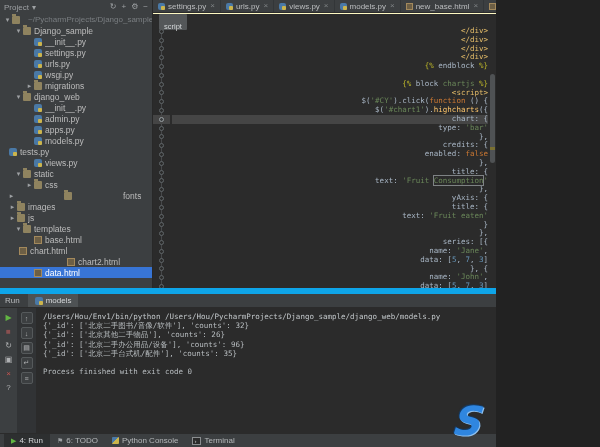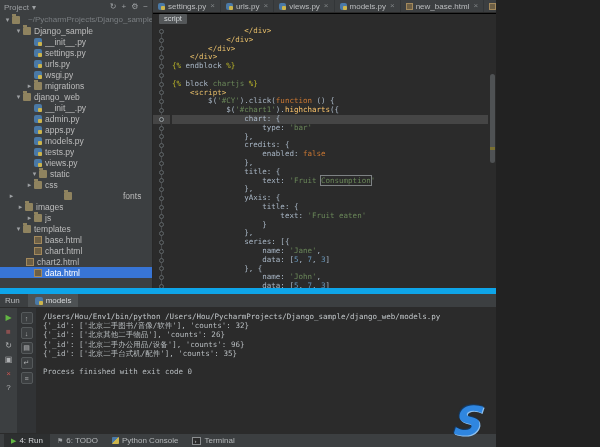--- a/index.html
+++ b/index.html
@@ -1,16 +1,16 @@
 <!DOCTYPE html>
 <html><head>
 <meta charset="utf-8">
 <style>
   html,body{margin:0;padding:0;background:#222;}
-  #app{position:relative;width:496px;height:447px;background:#000000;overflow:hidden;
+  #app{position:relative;width:496px;height:447px;background:#fef9c3;overflow:hidden;
        font-family:"Liberation Sans",sans-serif;color:#bbbdbf;}
   #app *{box-sizing:border-box;}
 
   
   .proj{position:absolute;left:0;top:0;width:152px;height:288px;background:#3c3f41;overflow:hidden;}
   .proj-header{height:14px;display:flex;align-items:center;justify-content:space-between;
                padding:0 4px;font-size:8px;color:#9da0a3;background:#3c3f41;}
   .ph-title{display:flex;align-items:center;gap:3px;}
   .ph-icons{display:flex;gap:5px;}
   .ph-icons span{font-size:8px;color:#9da0a3;line-height:14px;}
@@ -33,31 +33,31 @@
           display:flex;overflow:hidden;border-bottom:1px solid #2b2b2b;}
   .tab{display:flex;align-items:center;padding:0 5px;border-right:1px solid #333638;
        color:#bbbdbf;font-size:8px;white-space:nowrap;flex:0 0 auto;}
   .tab.active{background:#4e5254;color:#d8dadc;}
   .tab .ticon{width:7px;height:7px;}
   .tab .close{margin-left:4px;color:#7f8385;font-size:8px;line-height:8px;}
 
   
   .editor{position:absolute;left:153px;top:14px;right:0;height:274px;background:#2b2b2b;overflow:hidden;}
   .chip{position:absolute;left:6px;top:0;z-index:3;background:#545759;color:#d3d6d8;
-        font-size:7.5px;height:10px;line-height:10px;padding:0 5px;border-radius:1px;}
+        font-size:7.5px;height:10px;line-height:10px;padding:8px 5px;border-radius:1px;}
   .gutter{position:absolute;left:0;top:13px;width:17px;bottom:0;}
   .gutter::before{content:"";position:absolute;left:8px;top:2px;bottom:2px;width:1px;background:#47494b;}
   .gut-slot{height:8.8px;display:flex;align-items:center;justify-content:center;position:relative;}
   .gut-dot{width:5px;height:5px;border:1px solid #606669;border-radius:50%;background:#2b2b2b;position:relative;z-index:1;}
   .gut-slot.cur{background:#454545;}
   .gut-slot.cur .gut-dot{border-color:#9aa0a3;background:#3c3f41;}
   .code{position:absolute;left:19px;top:13px;right:8px;bottom:0;
         font-family:"DejaVu Sans Mono",monospace;font-size:7.5px;line-height:8.8px;
         white-space:pre;color:#a9b7c6;}
-  .code-line{height:8.8px;}
+  .code-line{height:8.8px;text-align:right;}
   .code-line.cur{background:#454545;}
   .tok-txt{color:#a9b7c6;}
   .tok-tag{color:#e8bf6a;}
   .tok-brace{color:#bbb529;}
   .tok-kw{color:#cc7832;}
   .tok-str{color:#6a8759;}
   .tok-strbox{color:#6a8759;outline:1px solid #7e8284;}
   .tok-fn{color:#ffc66b;}
   .tok-num{color:#6897bb;}
   .scrollbar{position:absolute;right:0;top:13px;width:7px;bottom:0;background:#2b2b2b;}
@@ -171,71 +171,71 @@
         <div class="tree-row" style="padding-left: 25px;">
           <span class="arrow"></span>
           <span class="ticon py"></span>
           <span class="tlabel">apps.py</span>
         </div>
         <div class="tree-row" style="padding-left: 25px;">
           <span class="arrow"></span>
           <span class="ticon py"></span>
           <span class="tlabel">models.py</span>
         </div>
-        <div class="tree-row" style="padding-left: 25px;">
+        <div class="tree-row" style="">
           <span class="arrow"></span>
           <span class="ticon py"></span>
           <span class="tlabel">tests.py</span>
         </div>
         <div class="tree-row" style="padding-left: 25px;">
           <span class="arrow"></span>
           <span class="ticon py"></span>
           <span class="tlabel">views.py</span>
         </div>
-        <div class="tree-row" style="padding-left: 30px;">
+        <div class="tree-row" style="padding-left: 14px;">
           <span class="arrow">▾</span>
           <span class="ticon folder"></span>
           <span class="tlabel">static</span>
         </div>
         <div class="tree-row" style="padding-left: 25px;">
           <span class="arrow">▸</span>
           <span class="ticon folder"></span>
           <span class="tlabel">css</span>
         </div>
         <div class="tree-row" style="padding-left: 7px; gap: 48px;">
           <span class="arrow">▸</span>
           <span class="ticon folder"></span>
           <span class="tlabel">fonts</span>
         </div>
-        <div class="tree-row" style="padding-left: 16px;">
+        <div class="tree-row" style="padding-left: 8px;">
           <span class="arrow">▸</span>
           <span class="ticon folder"></span>
           <span class="tlabel">images</span>
         </div>
-        <div class="tree-row" style="padding-left: 25px;">
+        <div class="tree-row" style="padding-left: 8px;">
           <span class="arrow">▸</span>
           <span class="ticon folder"></span>
           <span class="tlabel">js</span>
         </div>
         <div class="tree-row" style="padding-left: 14px;">
           <span class="arrow">▾</span>
           <span class="ticon folder"></span>
           <span class="tlabel">templates</span>
         </div>
         <div class="tree-row" style="padding-left: 25px;">
           <span class="arrow"></span>
           <span class="ticon html"></span>
           <span class="tlabel">base.html</span>
         </div>
-        <div class="tree-row" style="padding-left: 25px;">
+        <div class="tree-row" style="padding-left: 10px;">
           <span class="arrow"></span>
           <span class="ticon html"></span>
           <span class="tlabel">chart.html</span>
         </div>
-        <div class="tree-row" style="padding-left: 17px;">
+        <div class="tree-row" style="padding-left: 25px; margin-left: 33px;">
           <span class="arrow"></span>
           <span class="ticon html"></span>
           <span class="tlabel">chart2.html</span>
         </div>
         <div class="tree-row selected" style="padding-left: 25px;">
           <span class="arrow"></span>
           <span class="ticon html"></span>
           <span class="tlabel">data.html</span>
         </div>
       </div>

